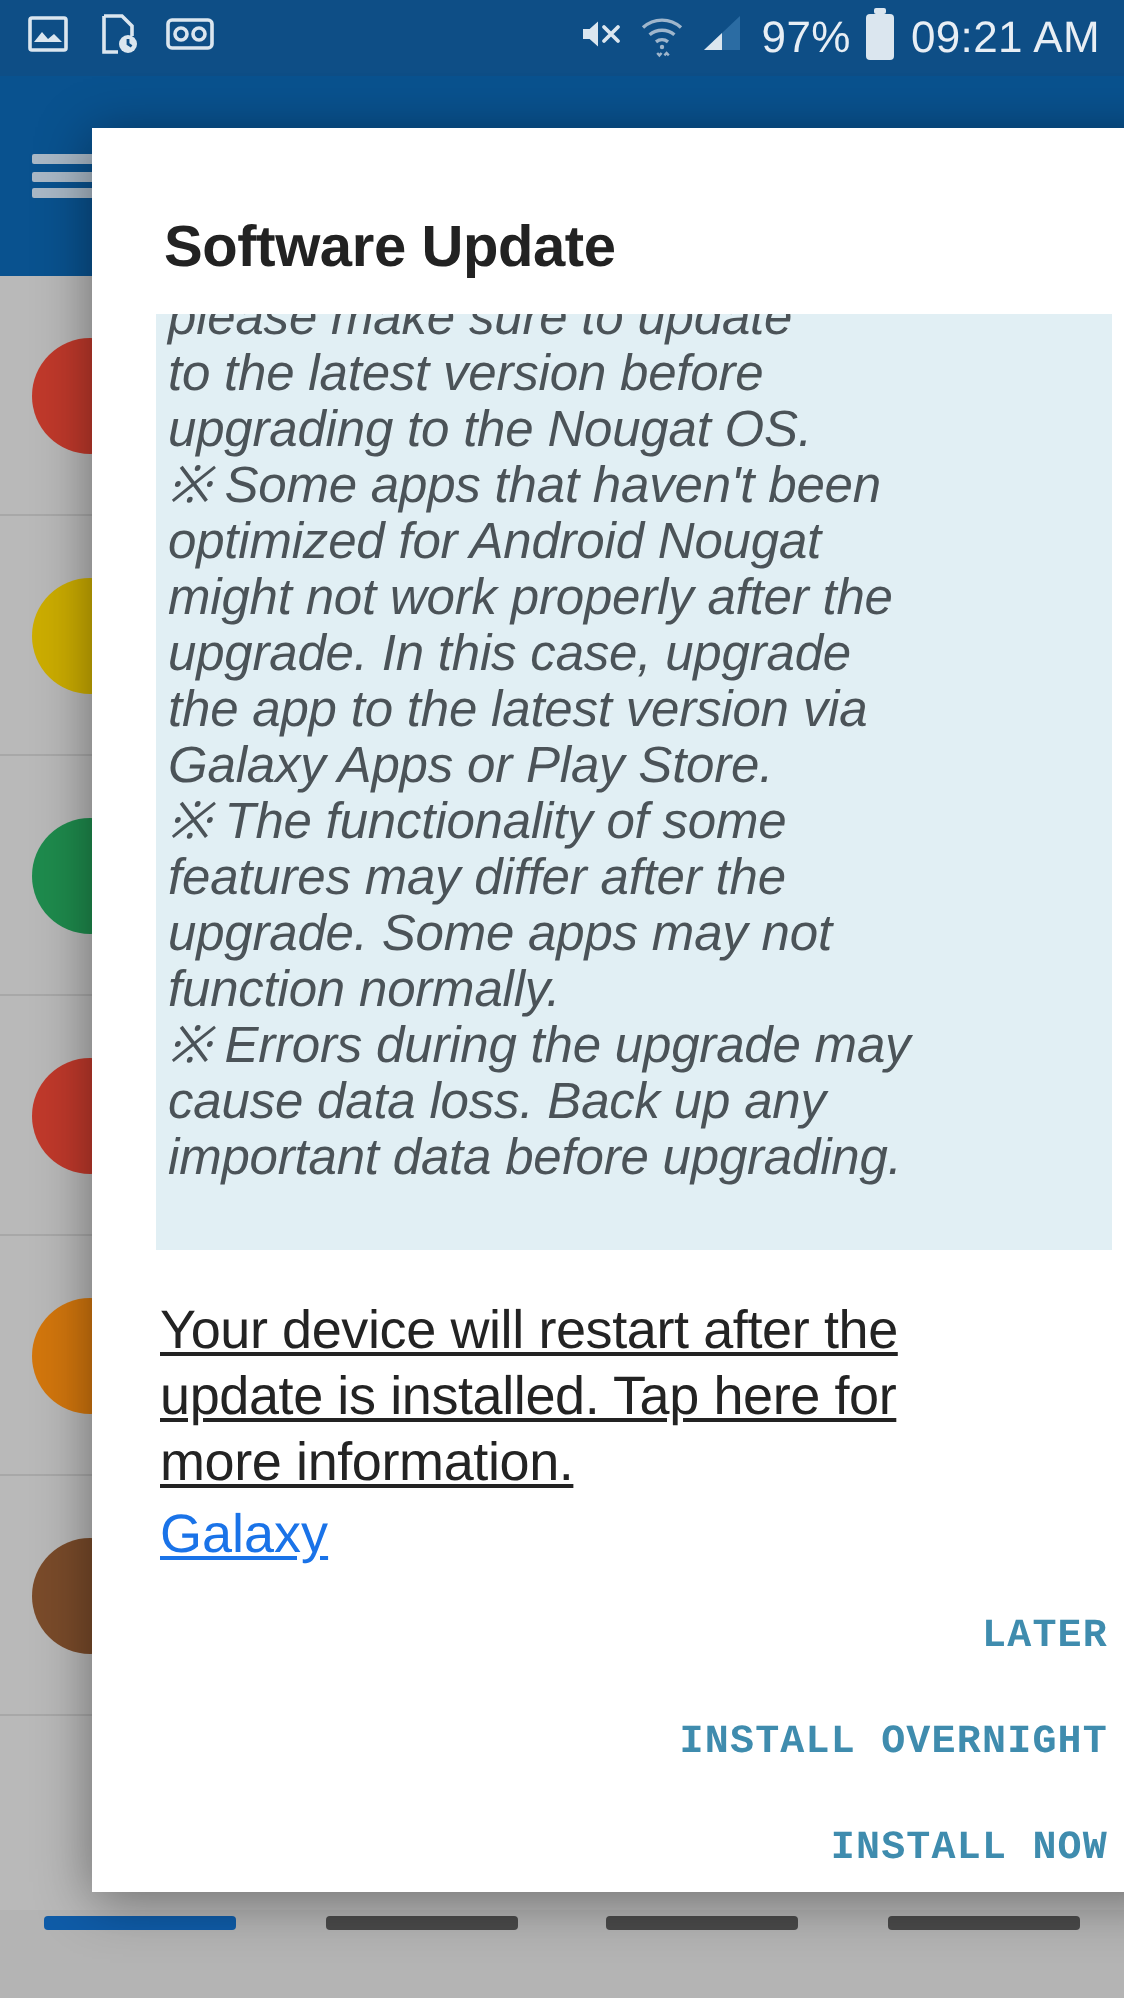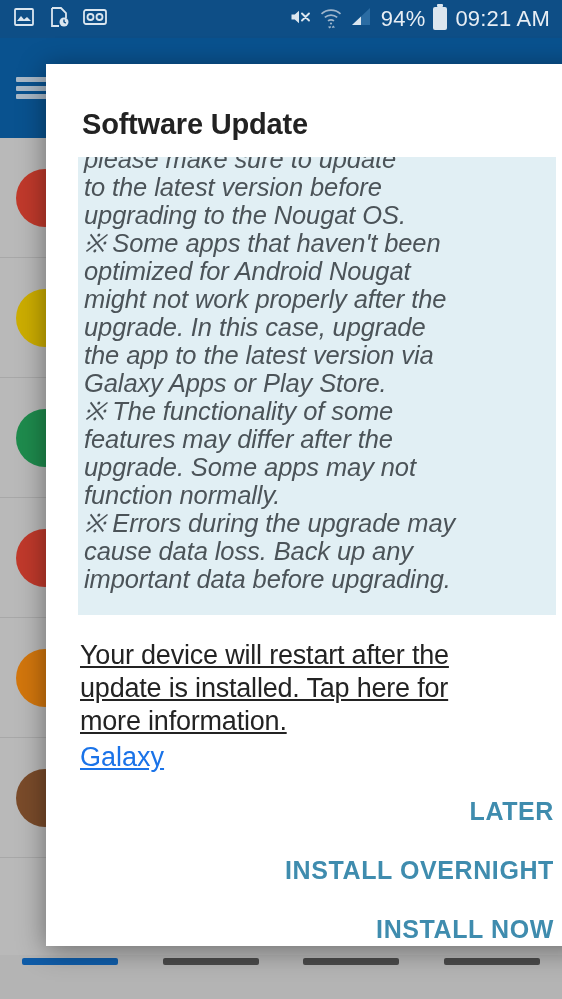--- a/index.html
+++ b/index.html
@@ -208,22 +208,22 @@
     margin-top: 22px;
     padding: 0 30px 0 0;
     display: flex;
     flex-direction: column;
     align-items: flex-end;
     gap: 26px;
   }
   .action-btn {
     background: none;
     border: none;
-    font-family: Liberation Sans, sans-serif;
-    font-size: 25px;
+    font-family: Liberation Mono, monospace;
+    font-size: 20px;
     font-weight: bold;
     letter-spacing: 0.6px;
     color: #3f8cae;
     cursor: pointer;
     padding: 2px 4px;
   }
 </style>
 </head>
 <body>
 
@@ -357,21 +357,21 @@
           <circle cx="12" cy="18.5" r="1.1" fill="#9fb6cc" stroke="none"></circle>
           <path d="M9.6 21.5l1.1 1.2 1.1-1.2M13.2 22.7l1.1-1.2 1.1 1.2" stroke-width="1.2"></path>
         </svg>
       </span>
       <span class="sb-icon">
         <svg width="24" height="24" viewBox="0 0 24 24">
           <path d="M2 20L20 3v17z" fill="#2b6ca3"></path>
           <path d="M2 20L11 11.5V20z" fill="#dbe6ef"></path>
         </svg>
       </span>
-      <span class="sb-text">94%</span>
+      <span class="sb-text">97%</span>
       <span class="sb-icon">
         <svg width="16" height="26" viewBox="0 0 16 26" fill="#dbe6ef">
           <rect x="5" y="0" width="6" height="3" rx="1"></rect>
           <rect x="1" y="3" width="14" height="23" rx="2"></rect>
         </svg>
       </span>
       <span class="sb-text">09:21 AM</span>
     </div>
   </div>
 

